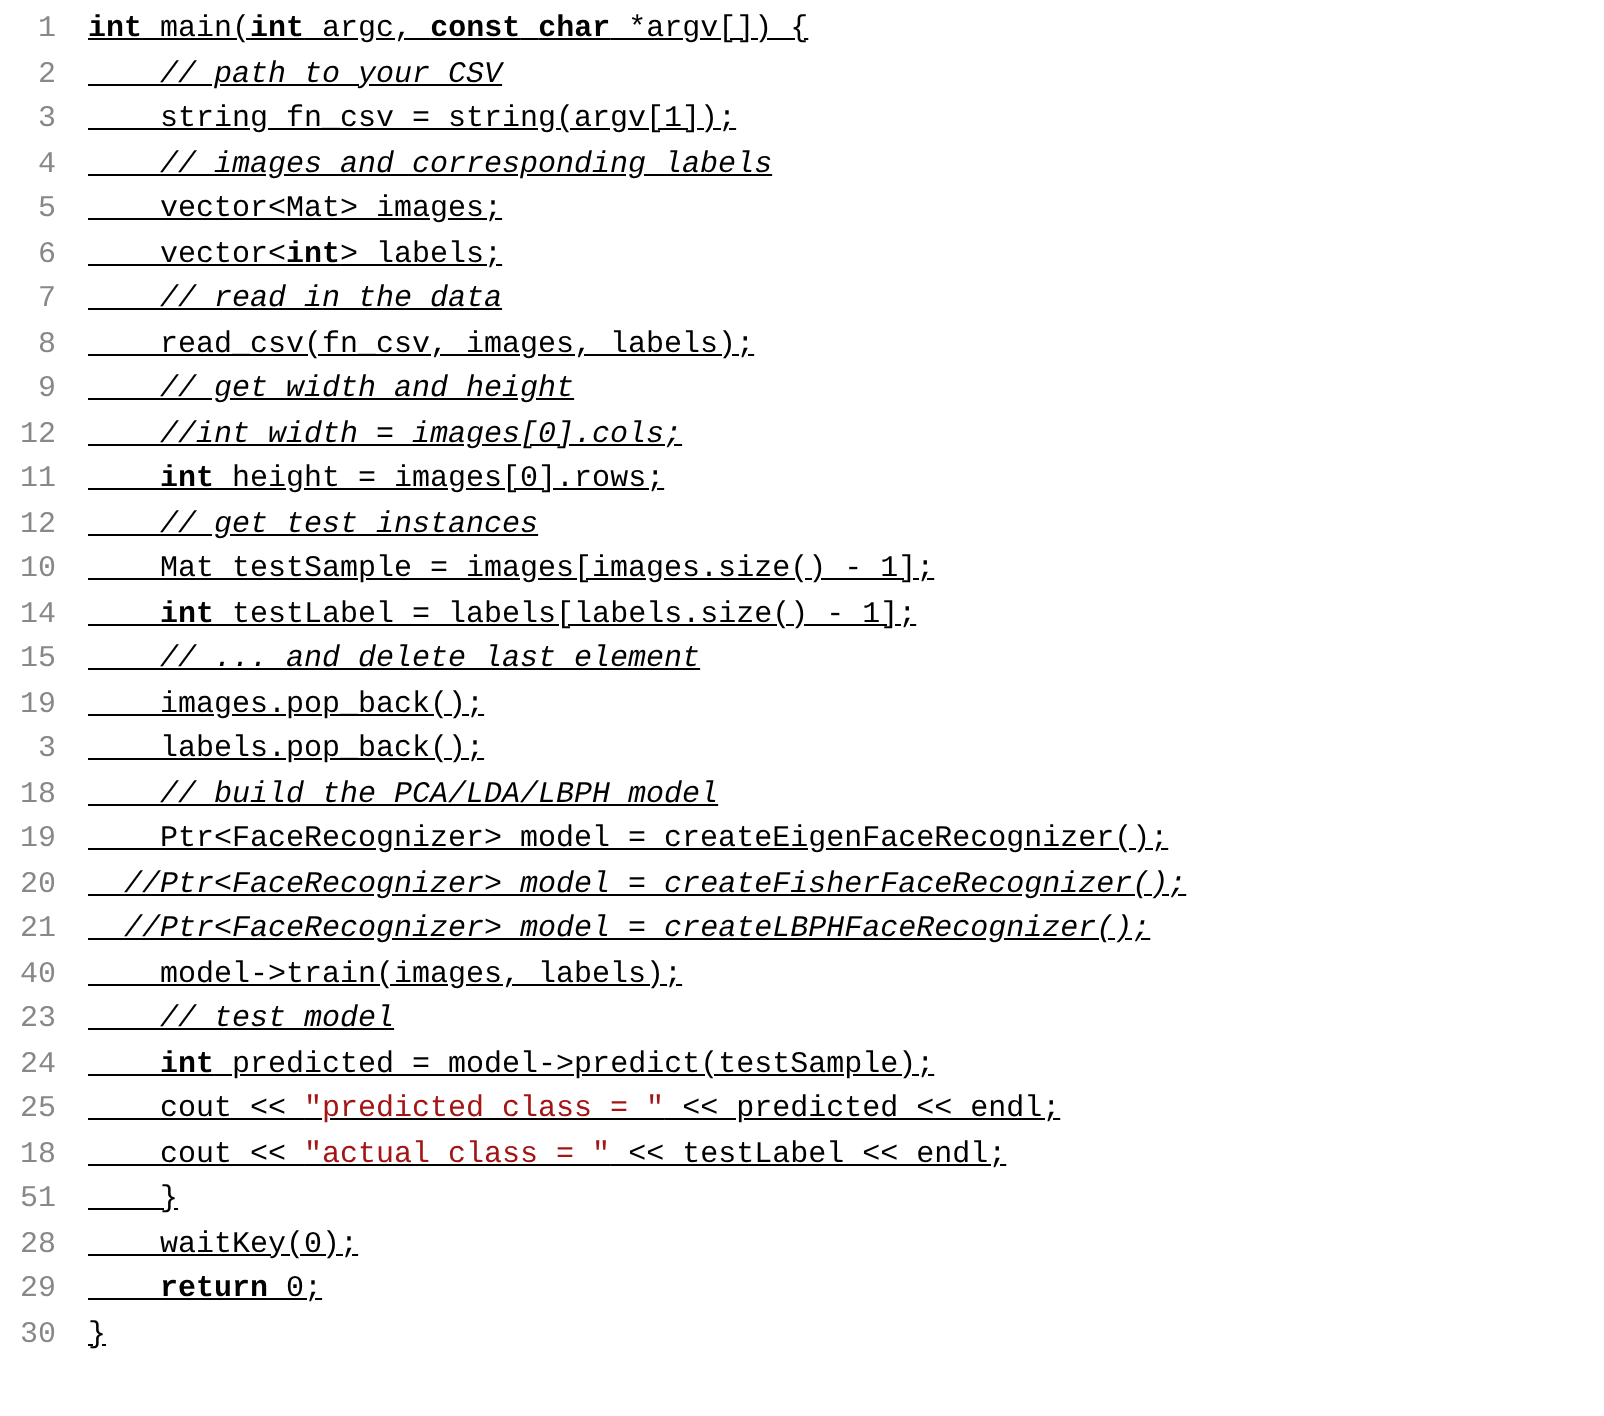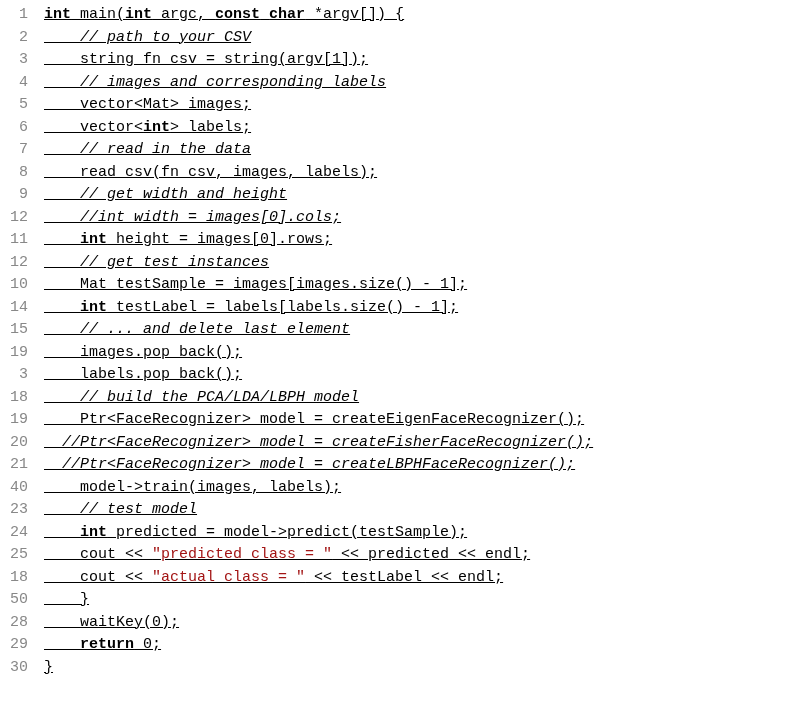--- a/index.html
+++ b/index.html
@@ -72,19 +72,19 @@
       <div class="gutter-line">3</div>
       <div class="gutter-line">18</div>
       <div class="gutter-line">19</div>
       <div class="gutter-line">20</div>
       <div class="gutter-line">21</div>
       <div class="gutter-line">40</div>
       <div class="gutter-line">23</div>
       <div class="gutter-line">24</div>
       <div class="gutter-line">25</div>
       <div class="gutter-line">18</div>
-      <div class="gutter-line">50</div>
+      <div class="gutter-line">51</div>
       <div class="gutter-line">28</div>
       <div class="gutter-line">29</div>
       <div class="gutter-line">30</div>
     </div>
   <div class="code-area"><div class="code-line"><span class="keyword">int</span><span> main(</span><span class="keyword">int</span><span> argc, </span><span class="keyword">const</span><span> </span><span class="keyword">char</span><span> *argv[]) {</span></div><div class="code-line">    <span class="comment">// path to your CSV</span></div><div class="code-line">    <span>string fn_csv = string(argv[1]);</span></div><div class="code-line">    <span class="comment">// images and corresponding labels</span></div><div class="code-line">    <span>vector&lt;Mat&gt; images;</span></div><div class="code-line">    <span>vector&lt;</span><span class="keyword">int</span><span>&gt; labels;</span></div><div class="code-line">    <span class="comment">// read in the data</span></div><div class="code-line">    <span>read_csv(fn_csv, images, labels);</span></div><div class="code-line">    <span class="comment">// get width and height</span></div><div class="code-line">    <span class="comment">//int width = images[0].cols;</span></div><div class="code-line">    <span class="keyword">int</span><span> height = images[0].rows;</span></div><div class="code-line">    <span class="comment">// get test instances</span></div><div class="code-line">    <span>Mat testSample = images[images.size() - 1];</span></div><div class="code-line">    <span class="keyword">int</span><span> testLabel = labels[labels.size() - 1];</span></div><div class="code-line">    <span class="comment">// ... and delete last element</span></div><div class="code-line">    <span>images.pop_back();</span></div><div class="code-line">    <span>labels.pop_back();</span></div><div class="code-line">    <span class="comment">// build the PCA/LDA/LBPH model</span></div><div class="code-line">    <span>Ptr&lt;FaceRecognizer&gt; model = createEigenFaceRecognizer();</span></div><div class="code-line">  <span class="comment">//Ptr&lt;FaceRecognizer&gt; model = createFisherFaceRecognizer();</span></div><div class="code-line">  <span class="comment">//Ptr&lt;FaceRecognizer&gt; model = createLBPHFaceRecognizer();</span></div><div class="code-line">    <span>model-&gt;train(images, labels);</span></div><div class="code-line">    <span class="comment">// test model</span></div><div class="code-line">    <span class="keyword">int</span><span> predicted = model-&gt;predict(testSample);</span></div><div class="code-line">    <span>cout &lt;&lt; </span><span class="string">"predicted class = "</span><span> &lt;&lt; predicted &lt;&lt; endl;</span></div><div class="code-line">    <span>cout &lt;&lt; </span><span class="string">"actual class = "</span><span> &lt;&lt; testLabel &lt;&lt; endl;</span></div><div class="code-line">    <span>}</span></div><div class="code-line">    <span>waitKey(0);</span></div><div class="code-line">    <span class="keyword">return</span><span> 0;</span></div><div class="code-line"><span>}</span></div></div>
 </div>
 
 </body></html>

